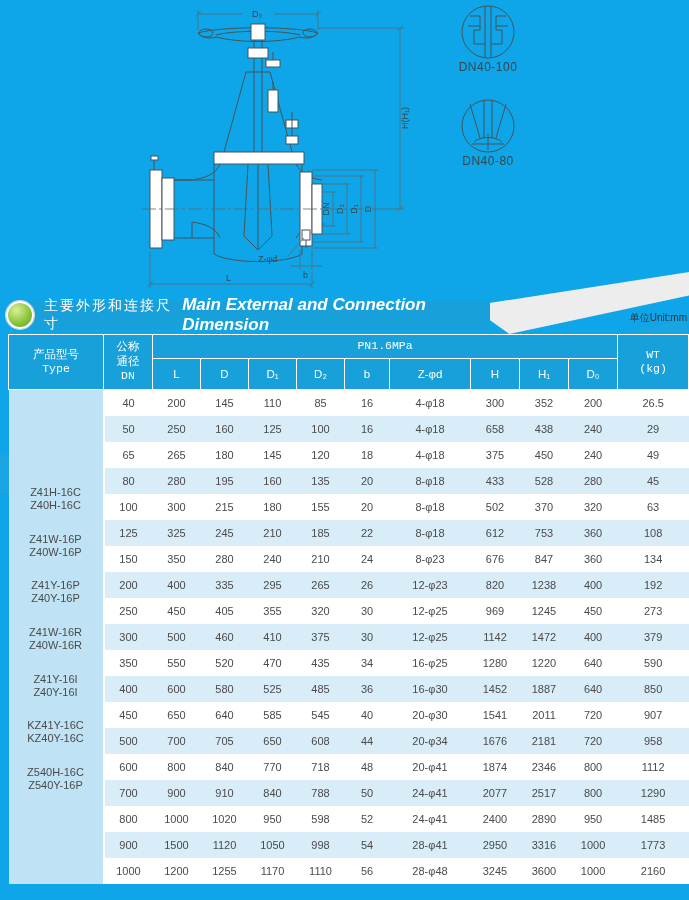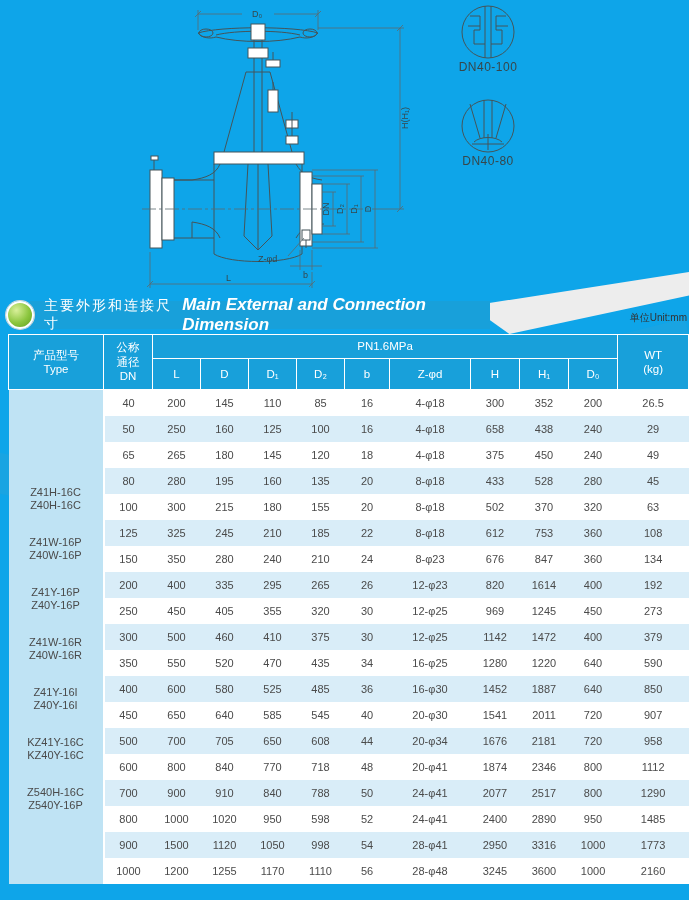--- a/index.html
+++ b/index.html
@@ -29,29 +29,29 @@
   .banner .en{color:#fff;font-weight:bold;font-size:17px;font-style:italic;}
   .bullet{position:absolute;left:6px;top:301px;width:28px;height:28px;border-radius:50%;
           background:radial-gradient(circle at 35% 30%,#d9f09a,#8cc63f 55%,#5f9e1d);
           border:2px solid #fff;box-sizing:border-box;box-shadow:0 0 0 1px #d7d7d7;}
   .unit{position:absolute;right:2px;top:311px;font-size:10px;color:#333;margin-left:12px;}
 
   
   .dim-table{position:absolute;left:8px;top:334px;width:680px;border-collapse:collapse;table-layout:fixed;}
   .dim-table th{background:#18a0da;color:#fff;font-weight:normal;font-size:11.5px;
                 border:1.5px solid #fff;padding:0;line-height:1.25;}
-  .dim-table thead .pn{height:24px;font-size:12px;}
+  .dim-table thead .pn{height:24px;font-size:12px;font-family:Liberation Mono, monospace;}
   .dim-table thead .sub th{height:30px;}
   .th-type div,.th-dn div,.th-wt div{text-align:center;}
   .dim-table td{font-size:11px;text-align:center;height:26px;padding:0;color:#4a4a4a;}
   .dim-table tbody tr:nth-child(even) td{background:#d9edf8;}
   .dim-table tbody tr:nth-child(odd) td{background:#ffffff;}
   .dim-table td.type-cell{background:#bfe3f4 !important;border-right:2px solid #fff;vertical-align:top;}
   .type-stack{display:flex;flex-direction:column;justify-content:space-between;
-              height:100%;box-sizing:border-box;padding:96px 0 72px 0;}
+              height:100%;box-sizing:border-box;padding:96px 0 92px 0;}
   .type-pair{line-height:13px;font-size:11px;color:#4a4a4a;text-align:center;}
 
   
   .ln{stroke:#44555a;stroke-width:1;fill:none;}
   .lnf{stroke:#44555a;stroke-width:1;fill:#fff;}
   .dim{stroke:#5a6b70;stroke-width:.8;fill:none;}
   .lbl{fill:#37474b;font-size:9px;font-family:"Liberation Sans",sans-serif;}
 </style>
 </head>
 <body>
@@ -376,21 +376,21 @@
         </tr>
         <tr>
           <td>200</td>
           <td>400</td>
           <td>335</td>
           <td>295</td>
           <td>265</td>
           <td>26</td>
           <td>12-φ23</td>
           <td>820</td>
-          <td>1614</td>
+          <td>1238</td>
           <td>400</td>
           <td>192</td>
         </tr>
         <tr>
           <td>250</td>
           <td>450</td>
           <td>405</td>
           <td>355</td>
           <td>320</td>
           <td>30</td>

